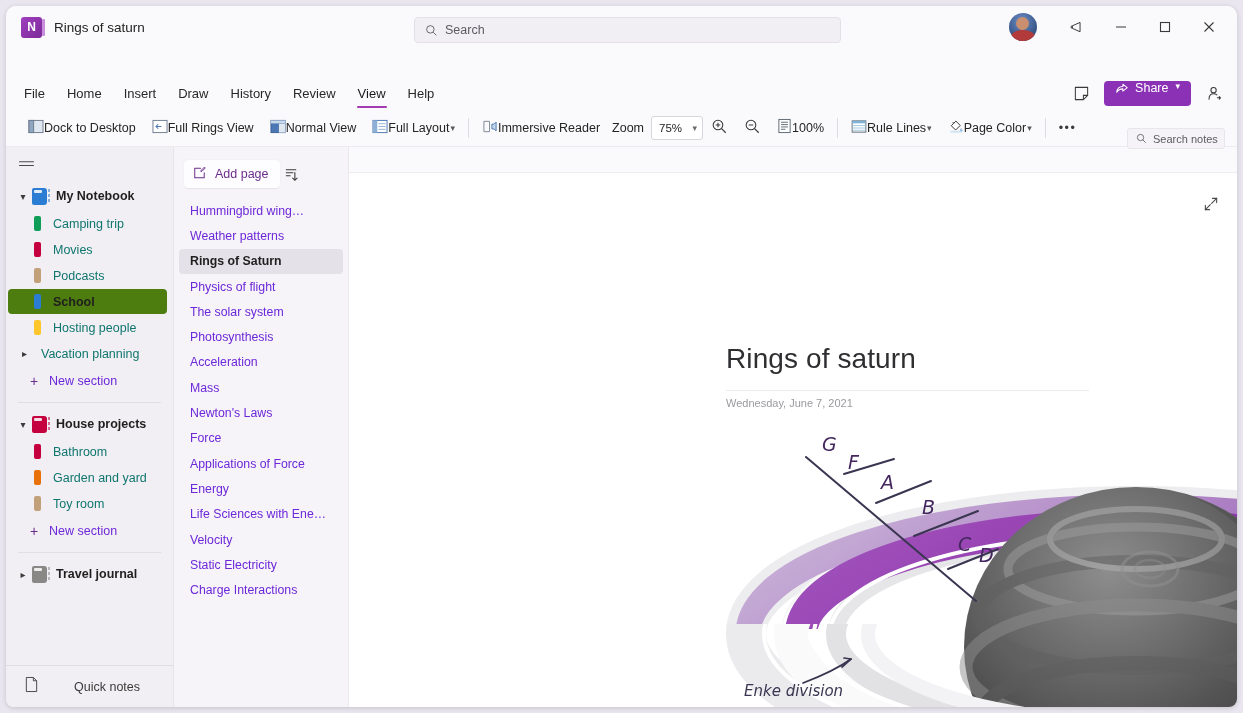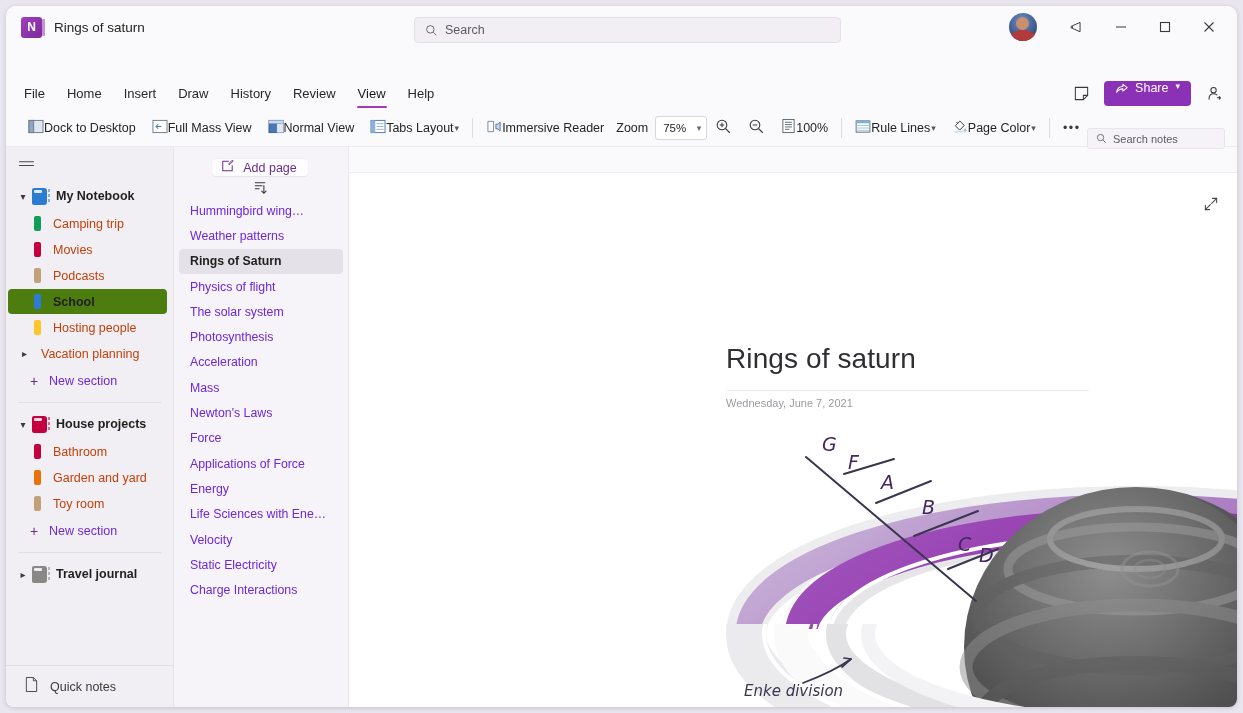--- a/index.html
+++ b/index.html
@@ -190,52 +190,52 @@
   .sec-row {
     display: flex; align-items: center;
     height: 25px; padding-left: 26px; margin: 0 6px 1px 2px;
     border-radius: 4px;
   }
   .sec-row.selected { background: #4d7c0f; }
   .sec-tab {
     width: 7px; height: 15px; border-radius: 2px;
     margin-right: 12px; flex: 0 0 7px;
   }
-  .sec-label { font-size: 12.5px; color: #c2410c; }
+  .sec-label { font-size: 12.5px; color: #0f766e; }
   .sec-row.selected .sec-label { font-weight: bold; color: #201f1e; }
   .sec-row.collapsed-group { padding-left: 14px; }
   .sec-caret {
     width: 19px; font-size: 10px; color: #3b3a39;
     display: flex; align-items: center;
   }
   .new-sec {
     display: flex; align-items: center;
     height: 25px; padding-left: 22px; margin: 2px 6px 0 2px;
   }
   .new-sec .plus { width: 19px; font-size: 14px; color: #6b2d8c; }
   .new-sec .lbl { font-size: 12.5px; color: #6d28d9; }
   .nav-div { height: 1px; background: #e0dde5; margin: 9px 12px 8px 12px; }
   .quick-notes {
     height: 42px; flex: 0 0 42px;
     display: flex; align-items: center; padding-left: 18px;
     border-top: 1px solid #e0dde5; gap: 11px;
   }
-  .quick-notes .lbl { font-size: 12.5px; color: #3b3a39; }
+  .quick-notes .lbl { font-size: 12.5px; color: #3b3a39; margin-left: 24px; }
 
   
   .pagelist {
     width: 175px; flex: 0 0 175px;
     background: #f6f4f8;
     border-right: 1px solid #eae7ee;
     display: flex; flex-direction: column;
     padding-top: 12px;
   }
   .pl-head {
     display: flex; align-items: center; 
-    padding: 0 12px 0 10px; height: 30px; flex-direction: column;
+    padding: 0 12px 0 10px; height: 30px;
   }
   .add-page {
     display: flex; align-items: center; gap: 8px;
     background: #fdfcfe; border: none;
     height: 28px; padding: 0 11px 0 9px; border-radius: 4px;
     font-size: 12.5px; color: #6b2d8c;
     font-family: "Liberation Sans", sans-serif;
     box-shadow: 0 .5px 1.5px rgba(0,0,0,.07);
   }
   .sort-btn { color: #3b3a39; display: flex; padding: 4px; }
@@ -268,21 +268,21 @@
     font-size: 11px; color: #9b999e;
   }
   .note-img {
     position: absolute; left: 377px; top: 272px;
     width: 820px; height: 425px;
   }
 
   
   .notesearch-bar {
     position: absolute; right: 12px; top: 122px;
-    width: 138px; height: 21px;
+    width: 98px; height: 21px;
     background: #f5f3f7; border: 1px solid #e8e5ec; border-radius: 3px;
     display: flex; align-items: center; gap: 6px; padding-left: 8px;
     z-index: 5;
   }
   .notesearch-bar .t { font-size: 11px; color: #5d5a63; }
 
   .strip {
     position: absolute; left: 0; right: 0; top: 0; height: 26px;
     background: #faf9fb; border-bottom: 1px solid #efedf1;
   }
@@ -379,21 +379,21 @@
       </span>
       <span>Dock to Desktop</span>
     </div>
     <div class="rb">
       <span>
         <svg width="16" height="15" viewBox="0 0 17 16">
             <rect x="1" y="1.5" width="15" height="13" fill="#fff" stroke="#6d7b8d" stroke-width="1"></rect>
             <path d="M10 8 H4.5 M6.6 5.6 L4.2 8 L6.6 10.4" fill="none" stroke="#4b77b5" stroke-width="1.1"></path>
           </svg>
       </span>
-      <span>Full Mass View</span>
+      <span>Full Rings View</span>
     </div>
     <div class="rb">
       <span>
         <svg width="16" height="15" viewBox="0 0 17 16">
             <rect x="1" y="1.5" width="15" height="13" fill="#4b77b5" stroke="#3a5f94" stroke-width="1"></rect>
             <rect x="1" y="1.5" width="15" height="3.2" fill="#c9d8ea"></rect>
             <rect x="9.5" y="5" width="6.5" height="9.5" fill="#dfe7f0"></rect>
           </svg>
       </span>
       <span>Normal View</span>
@@ -401,21 +401,21 @@
     <div class="rb">
       <span>
         <svg width="16" height="15" viewBox="0 0 17 16">
             <rect x="1" y="1.5" width="15" height="13" fill="#fff" stroke="#4b77b5" stroke-width="1"></rect>
             <rect x="1" y="1.5" width="4.6" height="13" fill="#8fb0d6"></rect>
             <line x1="7" y1="5" x2="14.5" y2="5" stroke="#8fb0d6" stroke-width="1"></line>
             <line x1="7" y1="8" x2="14.5" y2="8" stroke="#8fb0d6" stroke-width="1"></line>
             <line x1="7" y1="11" x2="14.5" y2="11" stroke="#8fb0d6" stroke-width="1"></line>
           </svg>
       </span>
-      <span>Tabs Layout</span>
+      <span>Full Layout</span>
       <span class="chev">▾</span>
     </div>
     <div class="rb-sep"></div>
     <div class="rb">
       <span>
         <svg width="16" height="15" viewBox="0 0 17 16">
             <path d="M2 2.5 H8 V13.5 H2 Z" fill="none" stroke="#7b8794" stroke-width="1"></path>
             <path d="M10.5 5.5 L12.8 5.5 L15 3.3 V12.7 L12.8 10.5 L10.5 10.5 Z" fill="#c7d8ea" stroke="#4b77b5" stroke-width="1" stroke-linejoin="round"></path>
           </svg>
       </span>

